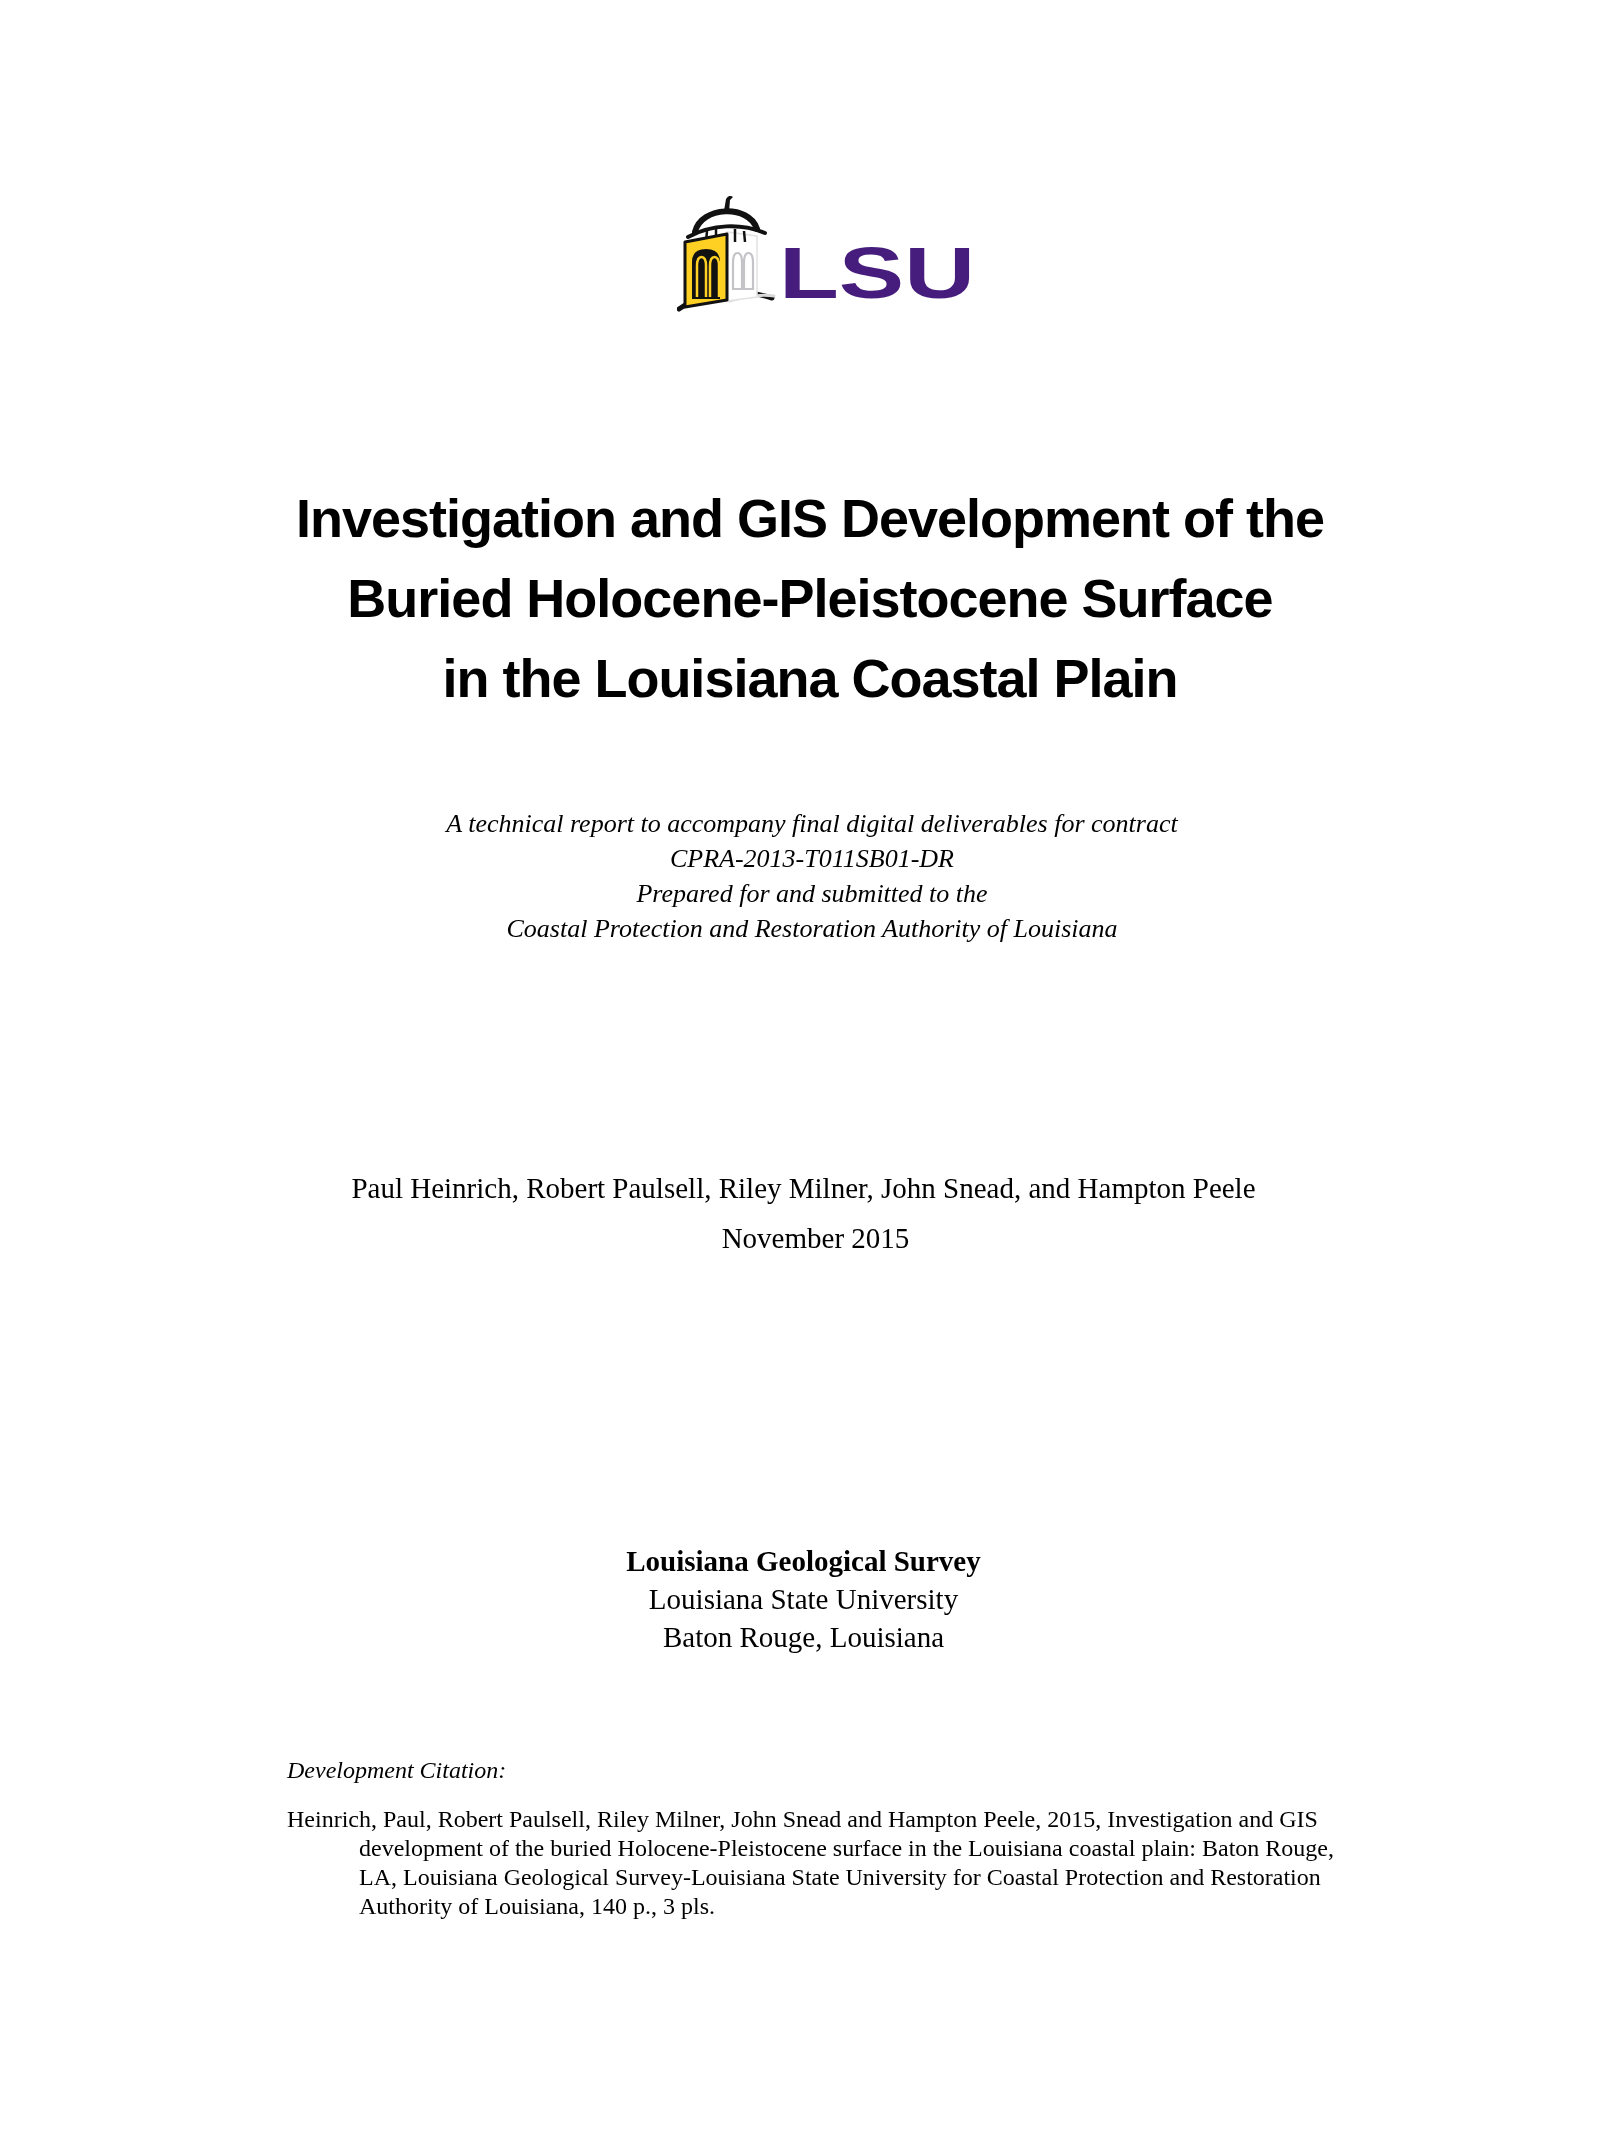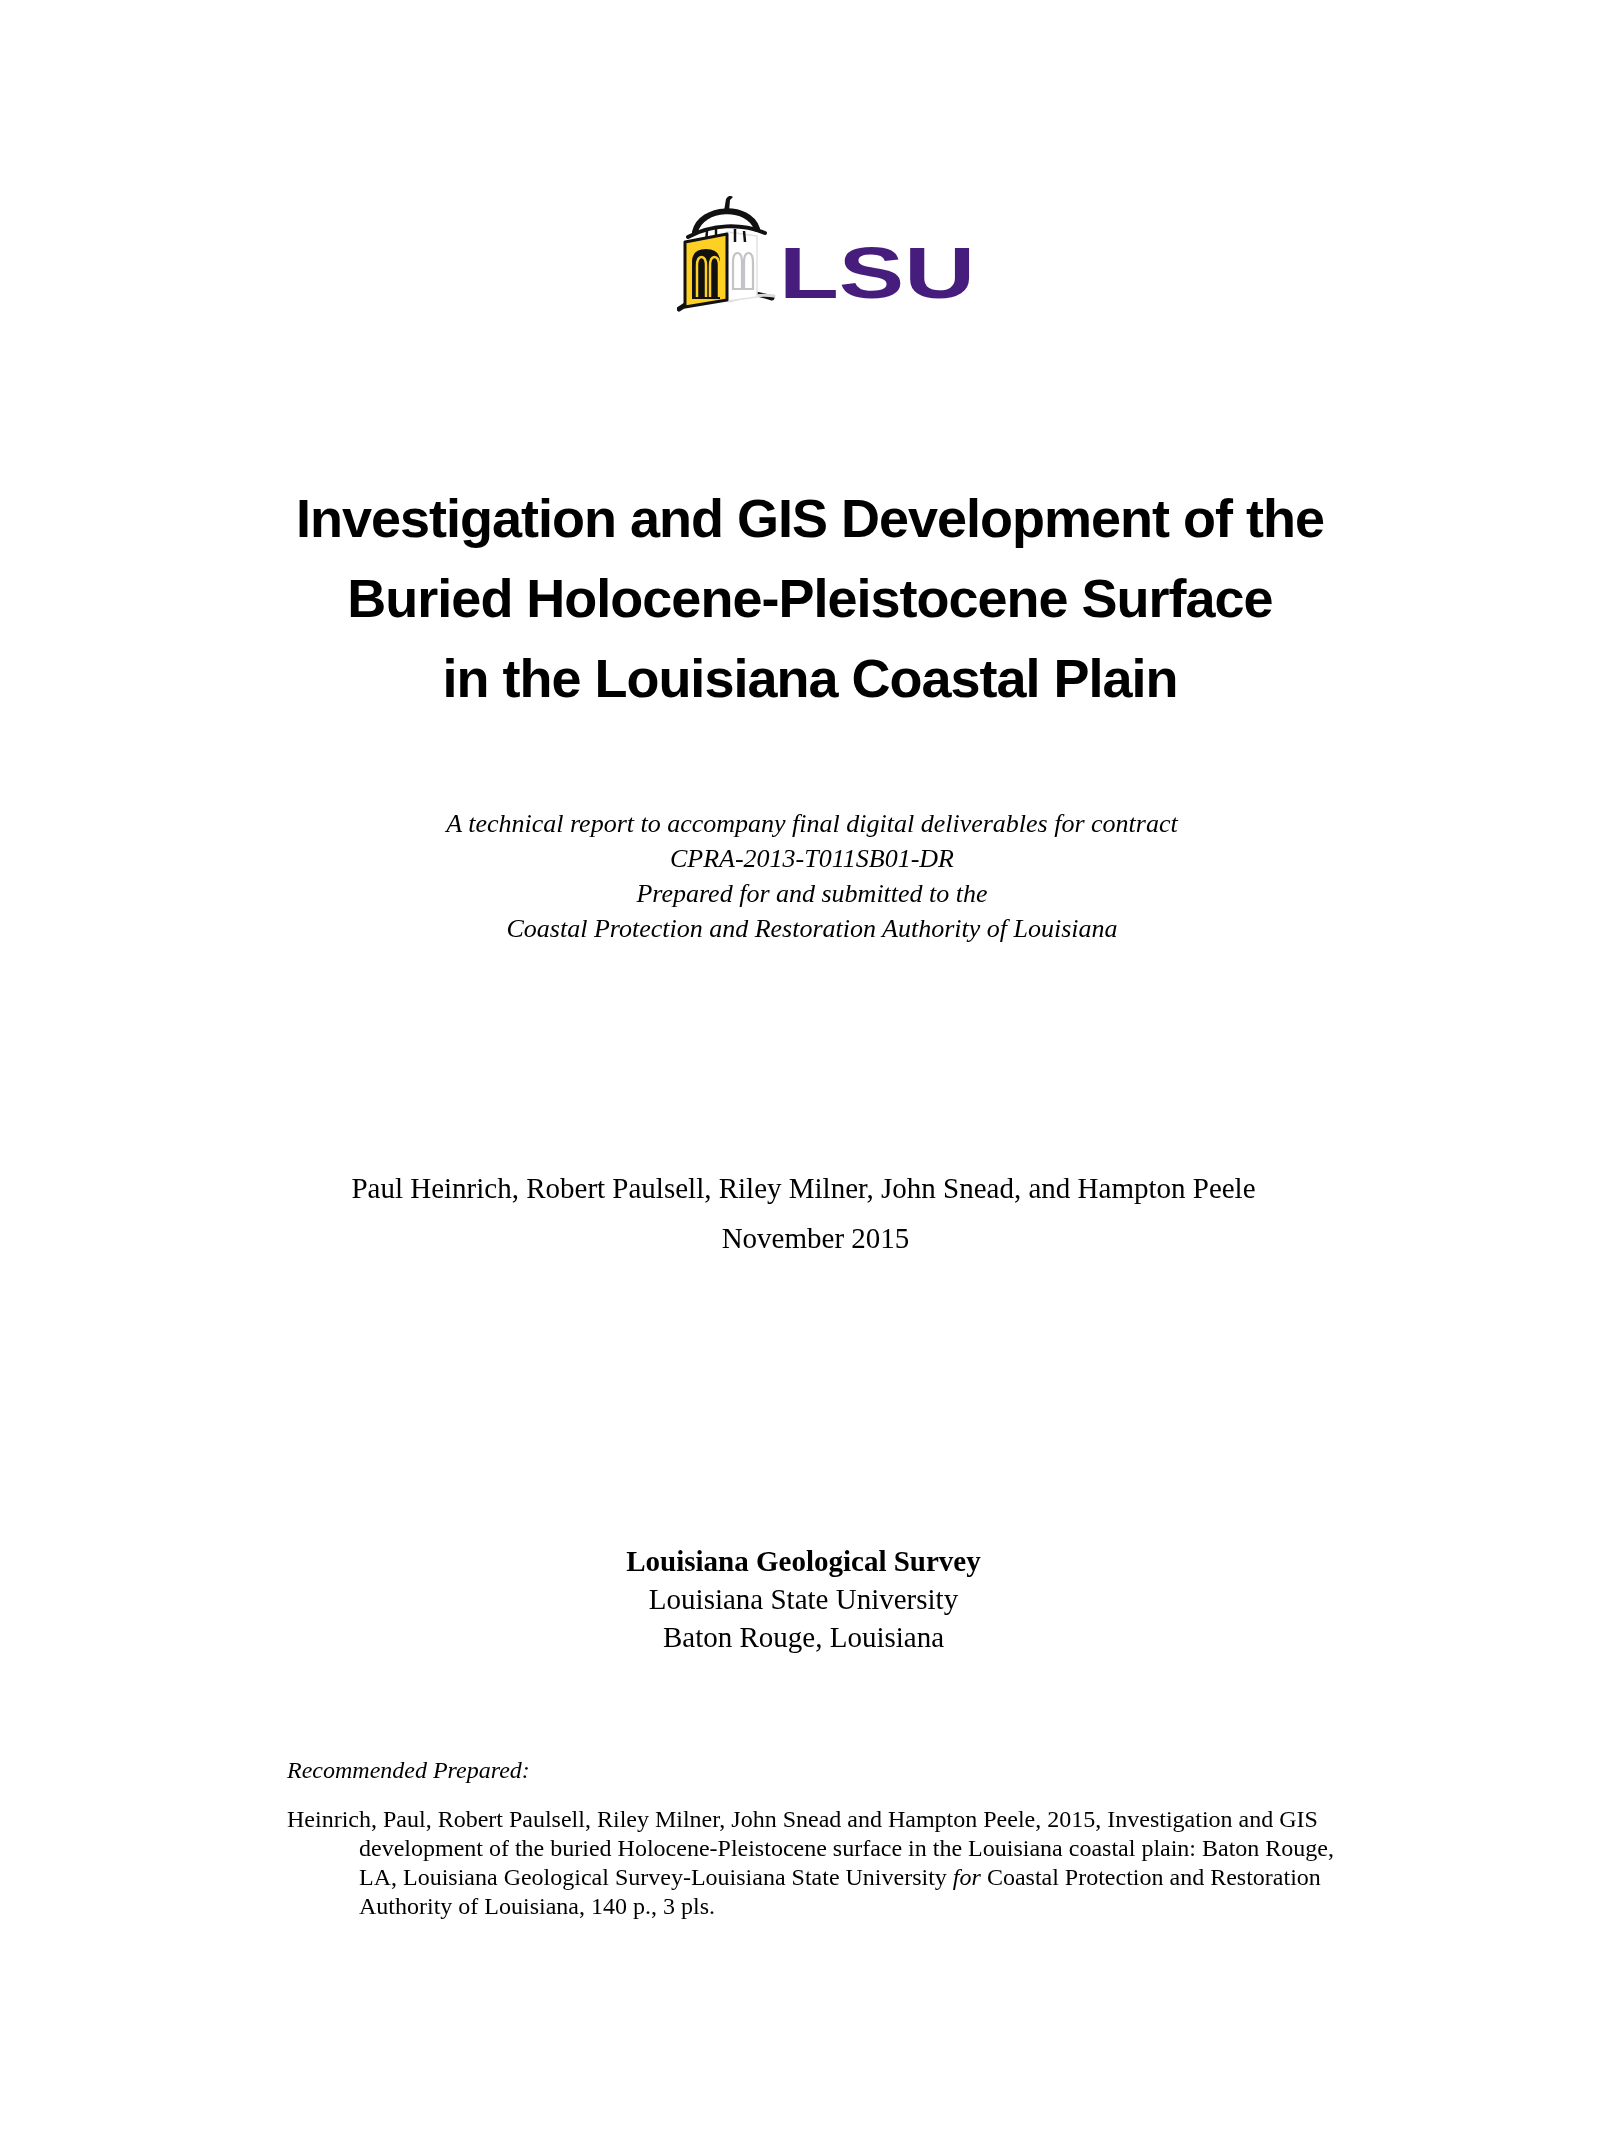--- a/index.html
+++ b/index.html
@@ -93,21 +93,21 @@
     line-height: 29px;
   }
   .citation-heading {
     font-style: italic;
     margin-bottom: 20px;
   }
   .citation-text {
     padding-left: 72px;
     text-indent: -72px;
   }
-  .citation-text .for-italic { font-style: italic; }
+  .citation-text .for-italic { }
 </style>
 </head>
 <body>
 
 <div class="page">
 
   <div class="logo-wrap">
     <svg viewBox="0 0 300 120" xmlns="http://www.w3.org/2000/svg">
       <g>
 
@@ -157,17 +157,17 @@
 
   <div class="date-line">November 2015</div>
 
   <div class="affiliation-block">
     <div class="org">Louisiana Geological Survey</div>
     <div>Louisiana State University</div>
     <div>Baton Rouge, Louisiana</div>
   </div>
 
   <div class="citation-section">
-    <div class="citation-heading">Recommended Prepared:</div>
+    <div class="citation-heading">Development Citation:</div>
     <p class="citation-text"><span>Heinrich, Paul, Robert Paulsell, Riley Milner, John Snead and Hampton Peele, 2015, Investigation and GIS development of the buried Holocene-Pleistocene surface in the Louisiana coastal plain: Baton Rouge, LA, Louisiana Geological Survey-Louisiana State University </span><span class="for-italic">for</span><span> Coastal Protection and Restoration Authority of Louisiana, 140 p., 3 pls.</span></p>
   </div>
 
 </div>
 
 </body></html>

